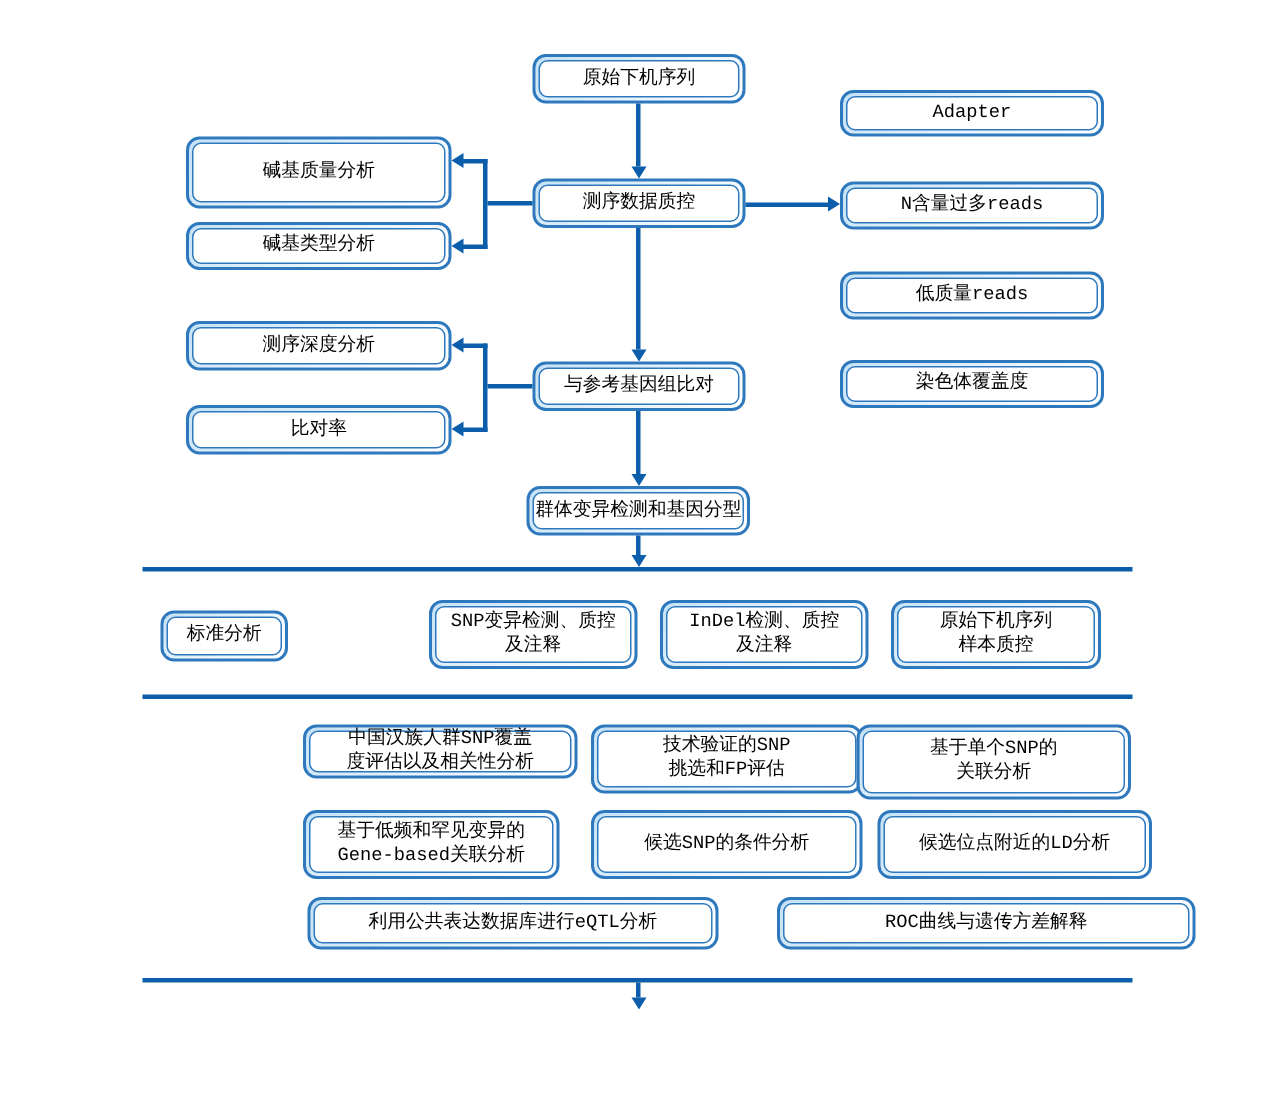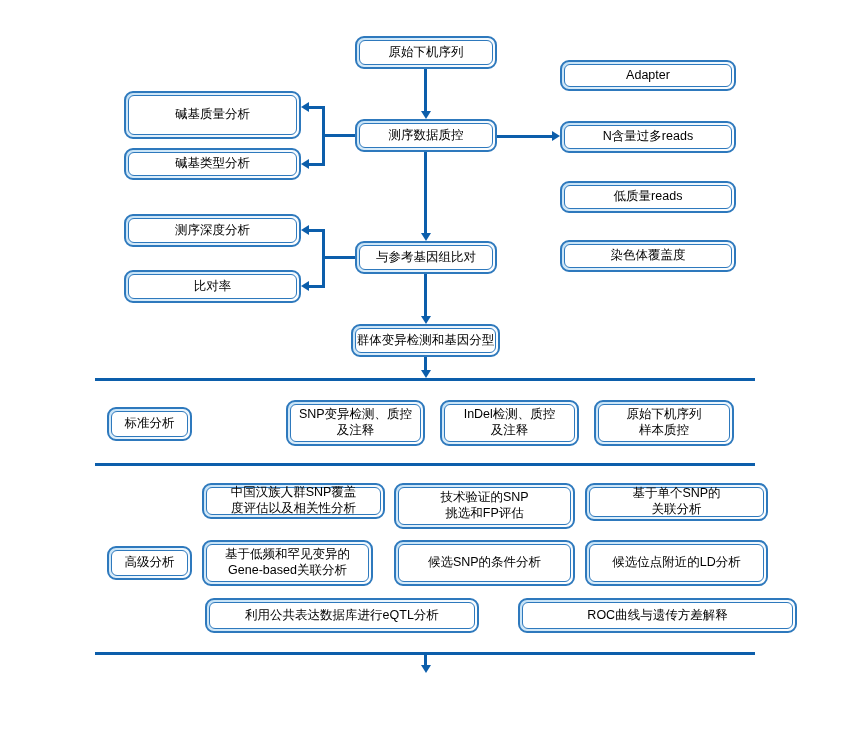--- a/index.html
+++ b/index.html
@@ -1,20 +1,20 @@
 <!DOCTYPE html>
 <html style="--box-border: #2E79BD; --box-highlight: #C5E2F6; --arrow: #0C5EAB; --divider: #0C5EAB; --text: #000000;"><head>
 <meta charset="utf-8">
 <style>
   html,body{margin:0;padding:0;background:#ffffff;}
   .canvas{position:relative;width:850px;height:737px;background:#ffffff;overflow:hidden;
           font-family:"Liberation Sans","DejaVu Sans",sans-serif;}
   .node{position:absolute;box-sizing:border-box;border:2px solid var(--box-border,#2E79BD);
         border-radius:9px;padding:2px;
-        background:linear-gradient(145deg,var(--box-highlight,#C5E2F6) 0%,#E9F4FC 55%,#FFFFFF 100%);}
+        background:linear-gradient(145deg,var(--box-highlight,#C5E2F6) 0%,#E9F4FC 55%,#FFFFFF 100%);font-family:Liberation Mono, monospace;}
   .node-inner{box-sizing:border-box;width:100%;height:100%;border:1px solid var(--box-border,#2E79BD);
         border-radius:6px;background:#FFFFFF;display:flex;align-items:center;justify-content:center;
         text-align:center;}
   .node-label{white-space:pre-line;font-size:12.5px;line-height:1.25;color:var(--text,#000000);}
   .hline,.vline{position:absolute;background:var(--arrow,#0C5EAB);}
   .hline{height:3px;}
   .vline{width:3px;}
   .tri{position:absolute;width:0;height:0;}
   .tri-down{border-left:5px solid transparent;border-right:5px solid transparent;
             border-top:8px solid var(--arrow,#0C5EAB);}
@@ -119,29 +119,24 @@
         <span class="node-label">中国汉族人群SNP覆盖
 度评估以及相关性分析</span>
       </div>
     </div>
   <div class="node" style="left:394px;top:483px;width:181px;height:46px">
       <div class="node-inner">
         <span class="node-label">技术验证的SNP
 挑选和FP评估</span>
       </div>
     </div>
-  <div class="node" style="left:585px;top:483px;width:183px;height:38px">
+  <div class="node" style="left:571px;top:483px;width:183px;height:50px">
       <div class="node-inner">
         <span class="node-label">基于单个SNP的
 关联分析</span>
-      </div>
-    </div>
-  <div class="node" style="left:107px;top:546px;width:85px;height:34px">
-      <div class="node-inner">
-        <span class="node-label">高级分析</span>
       </div>
     </div>
   <div class="node" style="left:202px;top:540px;width:171px;height:46px">
       <div class="node-inner">
         <span class="node-label">基于低频和罕见变异的
 Gene-based关联分析</span>
       </div>
     </div>
   <div class="node" style="left:394px;top:540px;width:181px;height:46px">
       <div class="node-inner">

